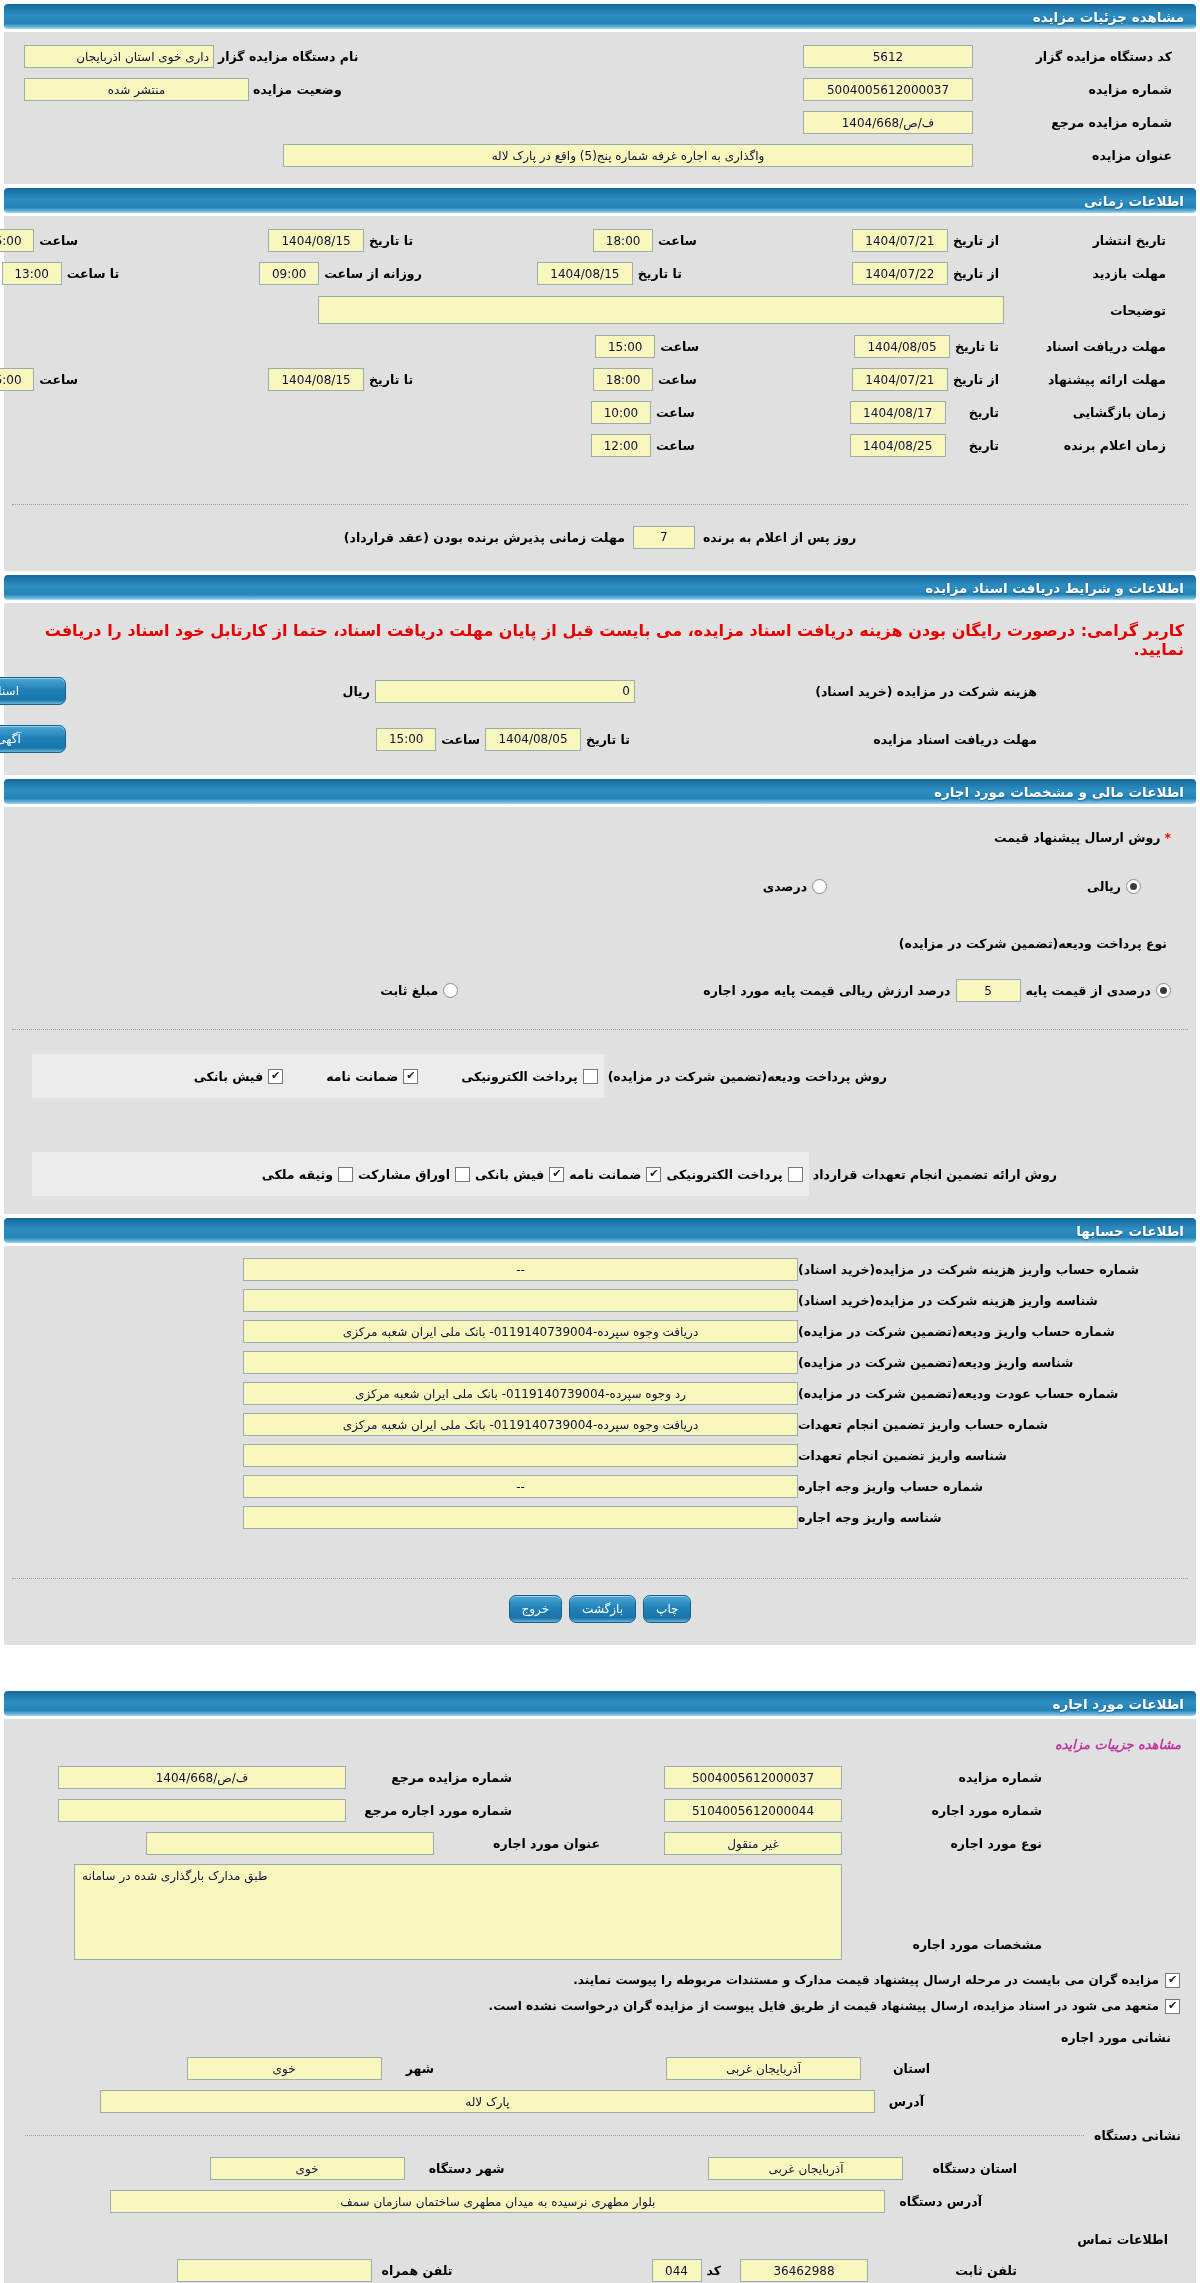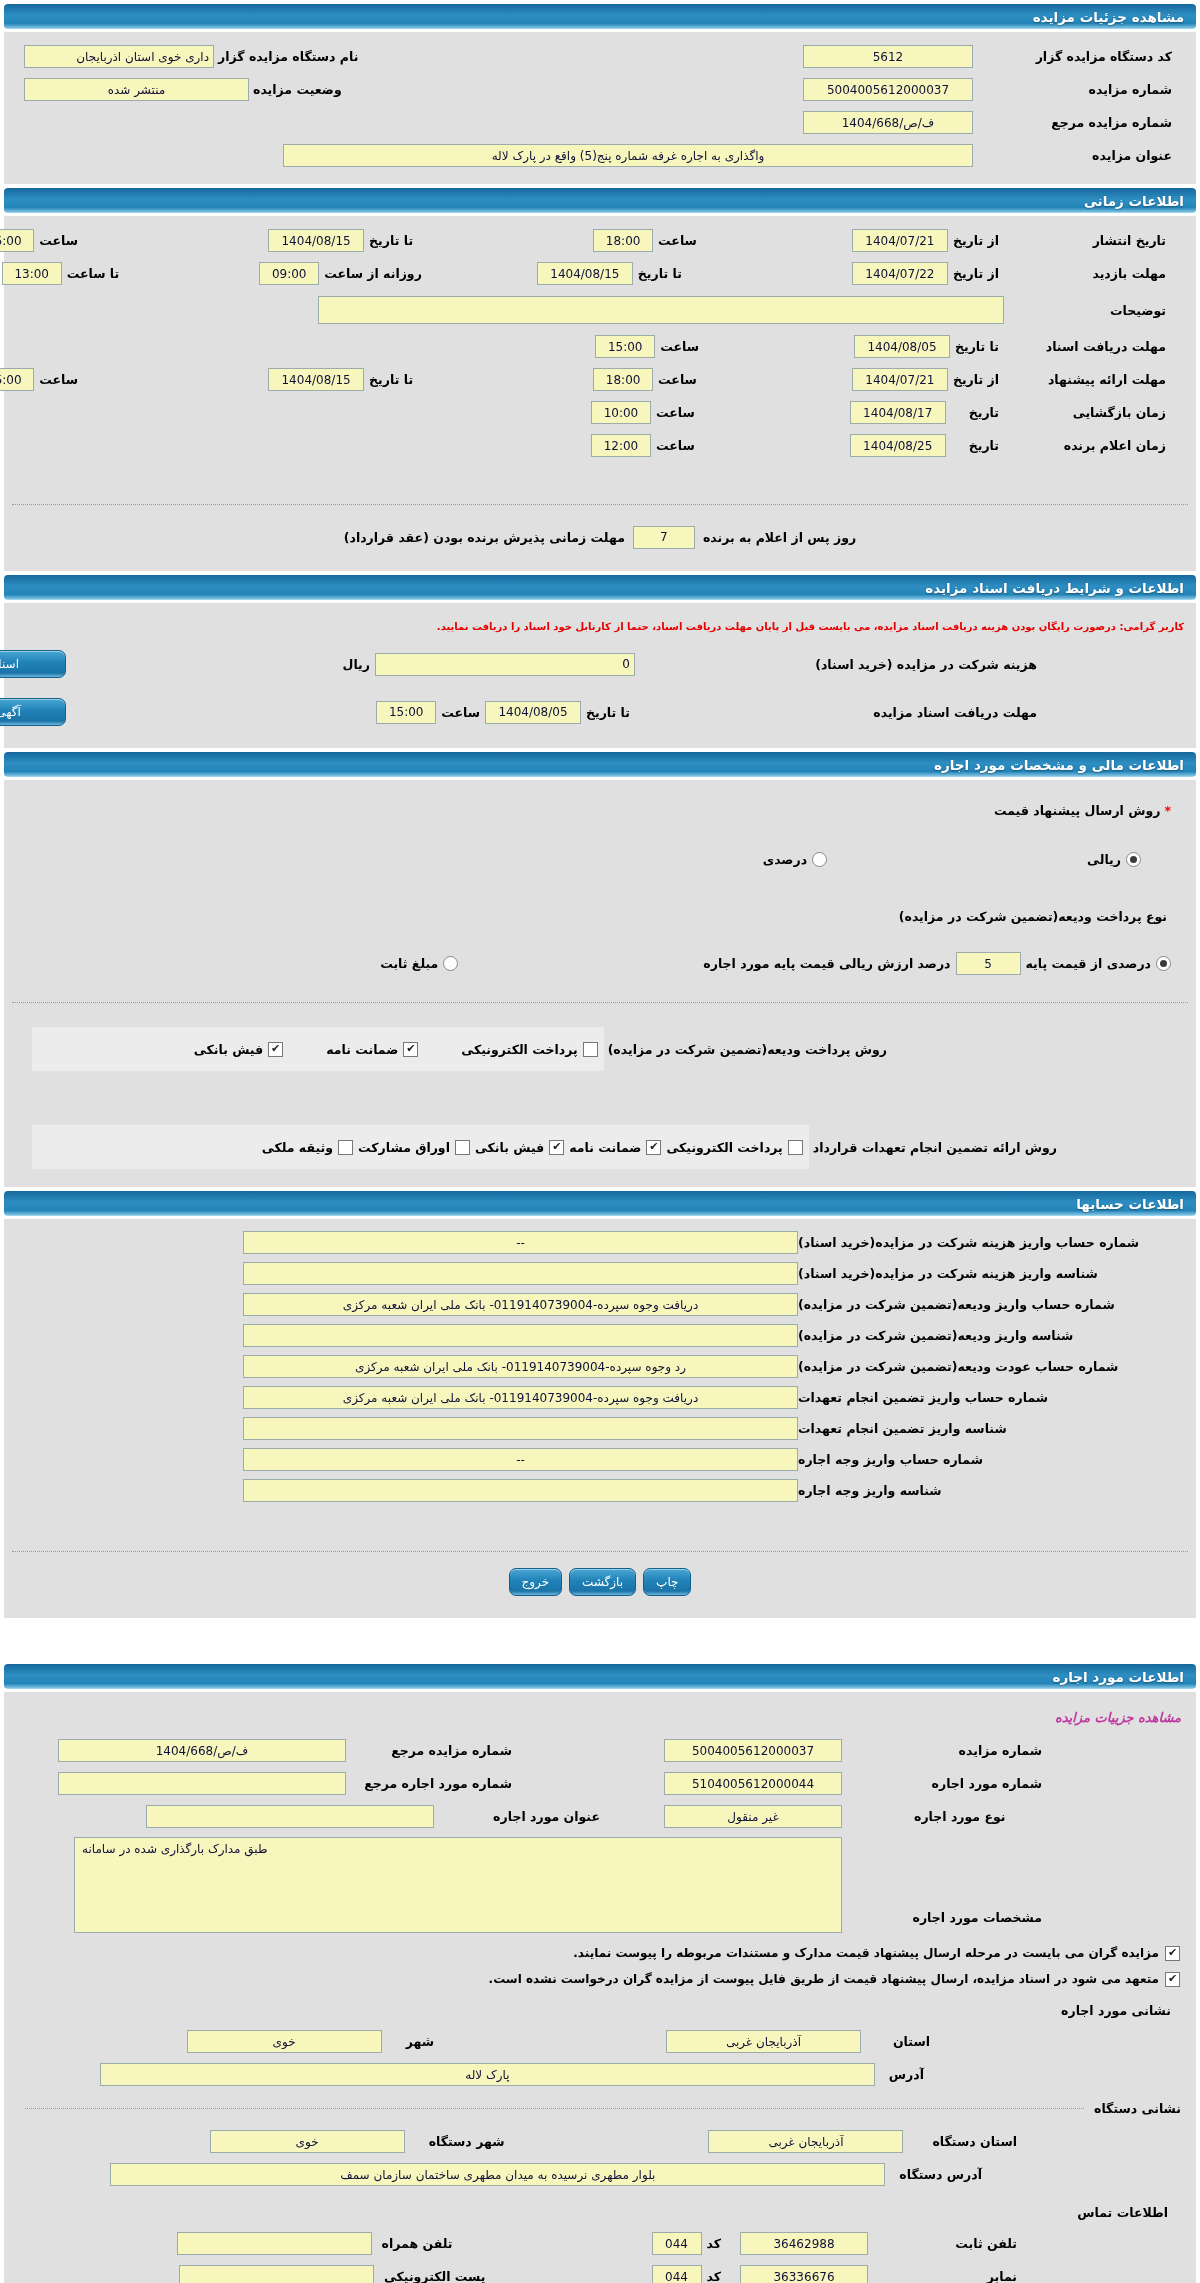--- a/index.html
+++ b/index.html
@@ -25,21 +25,21 @@
   .btn.wide{width:172px;padding:6px 4px;}
   .dotted{border-top:1px dotted #7aa3c4;height:0;margin:10px 8px;}
   .radio{width:13px;height:13px;border-radius:50%;background:#fdfdfd;border:1px solid #8a8a8a;
     display:inline-block;position:relative;flex-shrink:0;}
   .radio.sel::after{content:"";position:absolute;left:3px;top:3px;right:3px;bottom:3px;border-radius:50%;background:#3a3a3a;}
   .chk{width:13px;height:13px;background:#fff;border:1px solid #777;display:inline-flex;align-items:center;
     justify-content:center;font-size:11px;line-height:1;color:#222;flex-shrink:0;}
   .chk.on::after{content:"✔";margin-top:-1px;}
   .stripe{background:#ececec;display:flex;align-items:center;height:44px;flex:1;margin-left:28px;padding-right:6px;}
   .ta{background:#f7f7bd;border:1px solid #9cacac;direction:ltr;text-align:left;font-size:12px;color:#101038;padding:4px 7px;box-sizing:border-box;}
-  .warn{color:#e60000;font-weight:bold;font-size:10px;padding:10px 12px 8px;}
+  .warn{color:#e60000;font-weight:bold;font-size:16px;padding:10px 12px 8px;}
   .link{color:#bf37a1;font-style:italic;font-weight:bold;font-size:13px;text-decoration:none;cursor:pointer;}
   .acc-lbl{width:378px;flex-shrink:0;font-weight:bold;text-align:left;white-space:nowrap;overflow:visible;}
   .btnbar{display:flex;justify-content:center;gap:7px;padding:6px 0 10px;}
   .capt{font-weight:bold;}
   .divcap{display:flex;align-items:center;padding:4px 15px;min-height:26px;}
   .divcap .line{flex:1;border-top:1px dotted #7aa3c4;height:0;margin-left:6px;margin-right:10px;}
   .note{font-weight:bold;font-size:12px;}
   .gapwhite{height:42px;background:#fff;}
 </style>
 </head>
@@ -271,21 +271,21 @@
       <span class="lbl" style="margin-right:148px;width:150px;text-align:right">شماره مزایده مرجع</span>
       <input class="inp ctr" style="width: 278px; margin-right: 12px;" readonly="" value="ف/ص/1404/668">
     </div>
     <div class="row" style="padding:2px 150px 2px 20px">
       <span class="lbl" style="width:128px;text-align:right">شماره مورد اجاره</span>
       <input class="inp ctr" style="width: 168px; margin-right: 68px;" readonly="" value="5104005612000044">
       <span class="lbl" style="margin-right:148px;width:150px;">شماره مورد اجاره مرجع</span>
       <input class="inp ctr" style="width: 278px; margin-right: 12px;" readonly="" value="">
     </div>
     <div class="row" style="padding:2px 150px 2px 20px">
-      <span class="lbl" style="width:128px;text-align:left">نوع مورد اجاره</span>
+      <span class="lbl" style="width:128px;text-align:right">نوع مورد اجاره</span>
       <input class="inp ctr" style="width: 168px; margin-right: 68px;" readonly="" value="غیر منقول">
       <span class="lbl" style="margin-right:60px;width:150px;text-align:right">عنوان مورد اجاره</span>
       <input class="inp ctr" style="width: 278px; margin-right: 12px;" readonly="" value="">
     </div>
     <div class="row" style="padding:4px 150px 4px 20px;align-items:flex-end">
       <span class="lbl" style="width:128px;text-align:right;padding-bottom:8px">مشخصات مورد اجاره</span>
       <div class="ta" style="width:768px;height:96px;margin-right:68px">طبق مدارک بارگذاری شده در سامانه</div>
     </div>
     <div class="row" style="padding:4px 16px 0;min-height:24px">
       <span class="chk on"></span>

